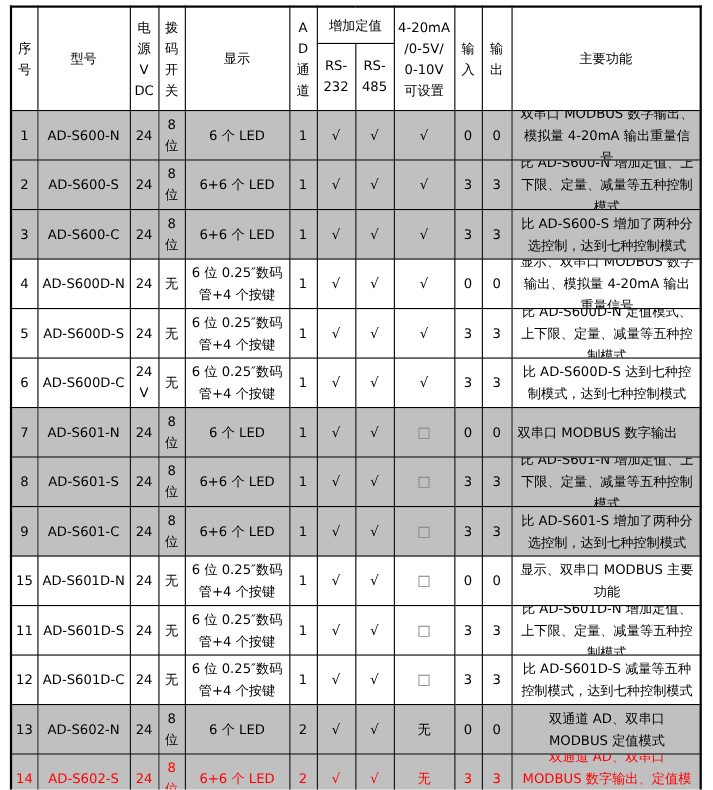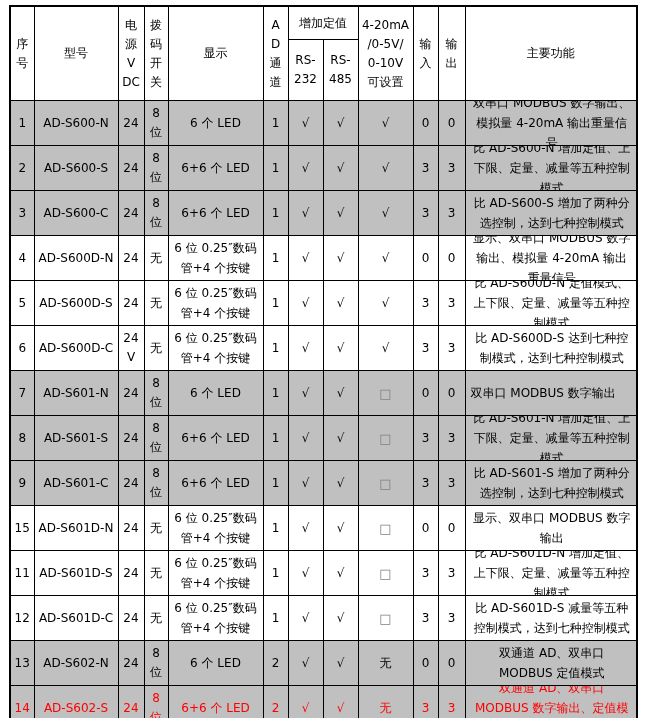--- a/index.html
+++ b/index.html
@@ -518,21 +518,21 @@
     <td>
             <div class="cell tick box">□</div>
           </td>
     <td>
             <div class="cell">0</div>
           </td>
     <td>
             <div class="cell">0</div>
           </td>
     <td class="func-td">
-            <div class="cell">显示、双串口 MODBUS 数字输出</div>
+            <div class="cell">显示、双串口 MODBUS 主要功能</div>
           </td>
   </tr>
         <tr>
     <td>
             <div class="cell">11</div>
           </td>
     <td>
             <div class="cell">AD-S601D-S</div>
           </td>
     <td>

